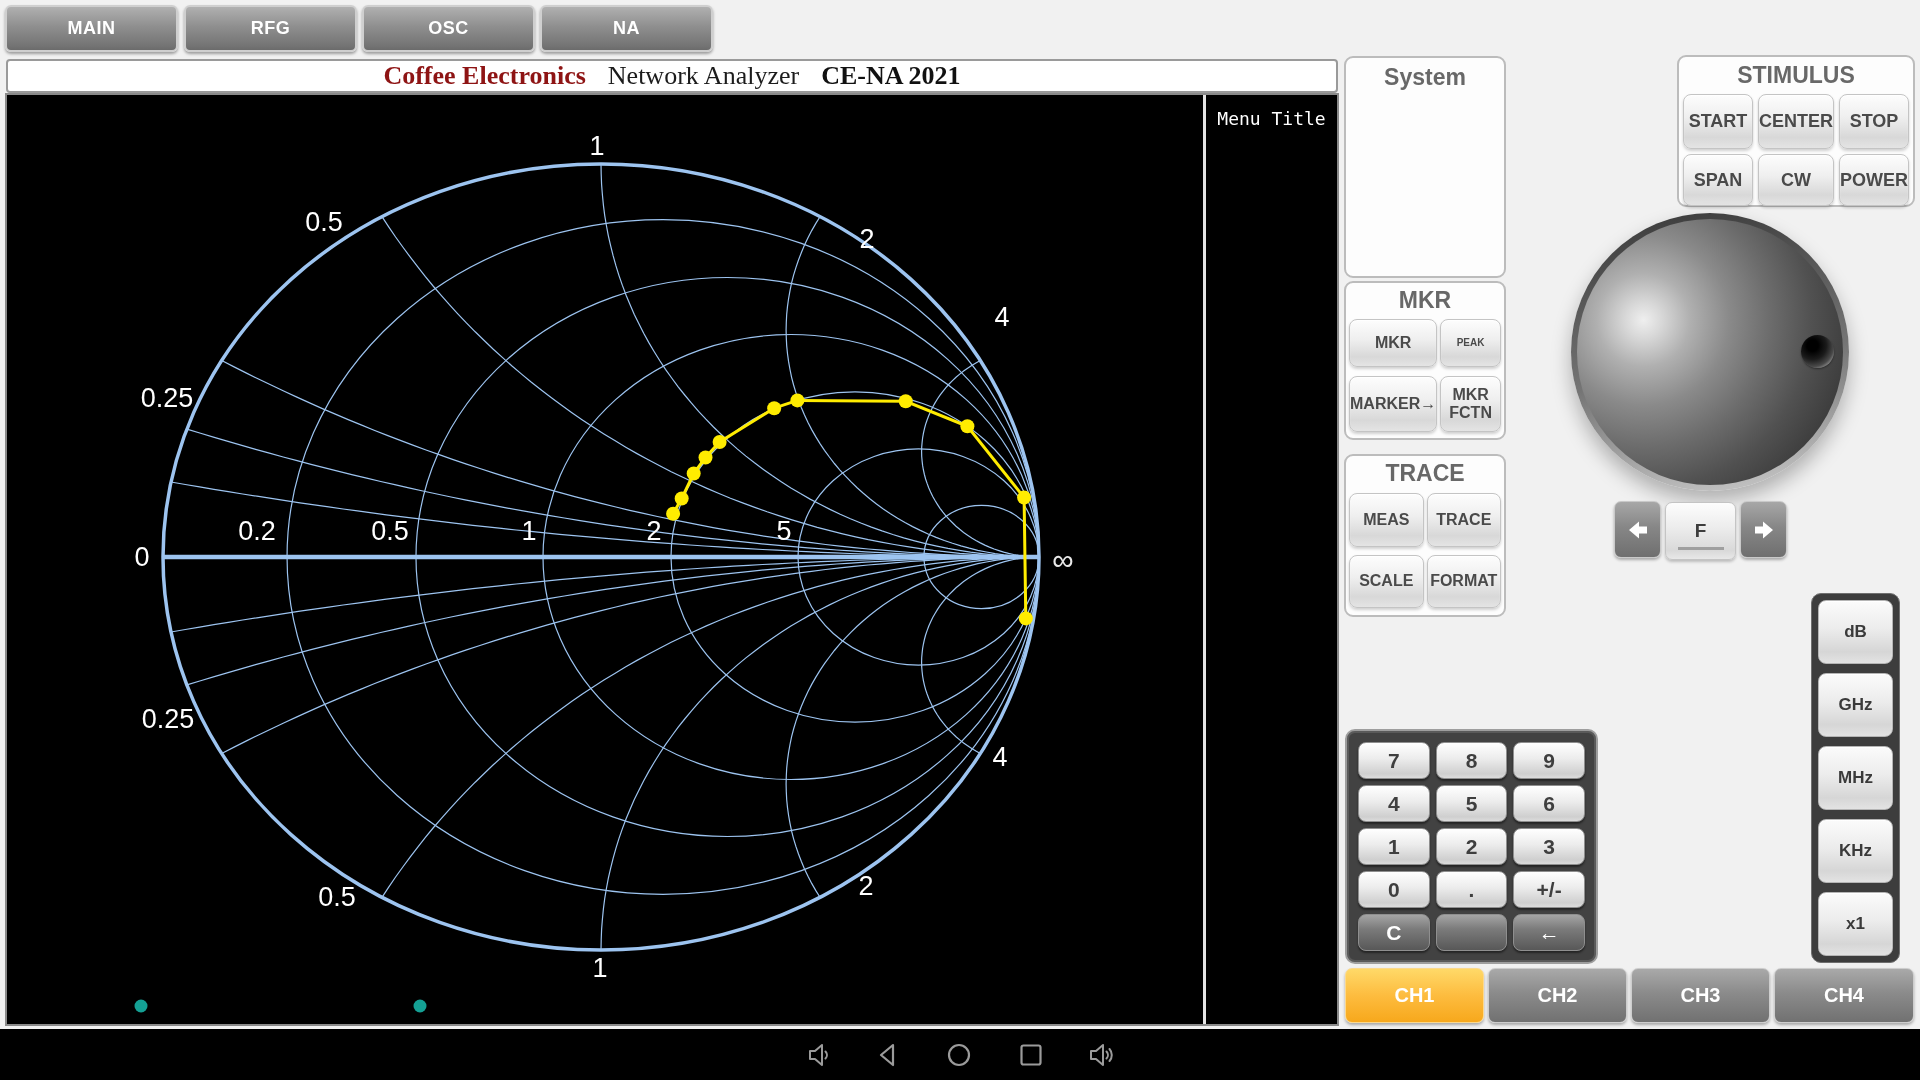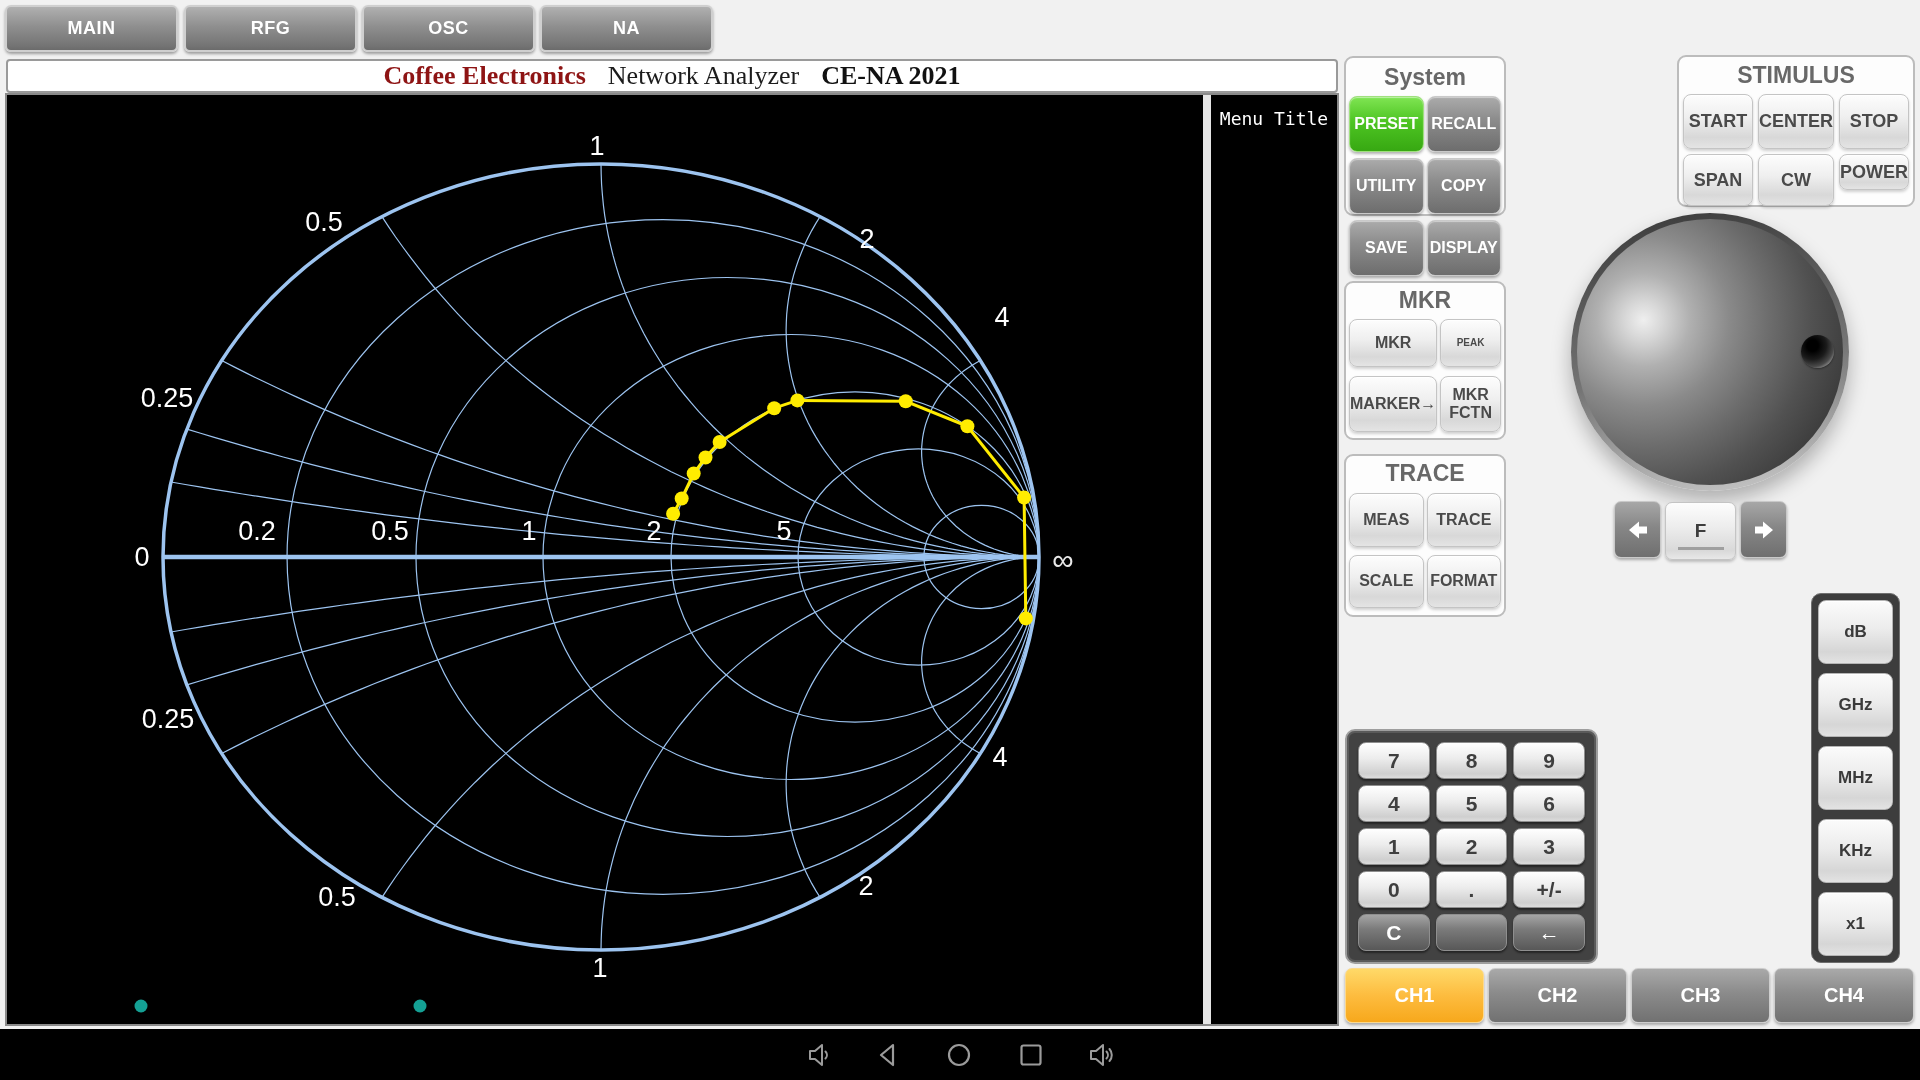--- a/index.html
+++ b/index.html
@@ -29,21 +29,21 @@
   .model { color:#111; font-weight:bold; }
 
   
   .display-box {
     position:absolute; left:5px; top:93px; width:1334px; height:933px;
     background:#000; border:2px solid #8a8a8a;
   }
   .chart-region { position:absolute; left:0; top:0; width:1196px; height:929px; }
   .menu-box {
     position:absolute; left:1196px; top:0; width:134px; height:929px;
-    background:#000; border-left:8px solid #e5e5e5;
+    background:#000; border-left:3px solid #e5e5e5;
     display:flex; justify-content:center;
   }
   .menu-title {
     margin-top:13px; color:#fff; font-family:"DejaVu Sans Mono","Liberation Mono",monospace;
     font-size:18px; white-space:nowrap;
   }
 
   
   .panel {
     position:absolute; background:#fdfdfd; border:2px solid #bcbcbc; border-radius:9px;
@@ -225,30 +225,22 @@
         <circle cx="1018.8162" cy="523.3866" r="7" fill="#ffec00"></circle>
         <circle cx="134" cy="911" r="6.5" fill="#14a094"></circle>
         <circle cx="413" cy="911" r="6.5" fill="#14a094"></circle>
       </svg>
   </div>
   <div class="menu-box">
     <div class="menu-title">Menu Title</div>
   </div>
 </div>
 
-<div class="panel" style="left:1344px; top:56px; width:162px; height:160px;">
+<div class="panel" style="left:1344px; top:56px; width:162px; height:222px;">
   <div class="panel-title" style="font-size:23px; padding-top:6px;">System</div>
-  <div class="grid2" style="gap:6px 3px; padding:5px 3px;" id="system-buttons">
-      <div class="btn btn-green" style="height: 56px; font-size: 16px;">PRESET</div>
-      <div class="btn btn-dark" style="height: 56px; font-size: 16px;">RECALL</div>
-      <div class="btn btn-dark" style="height: 56px; font-size: 16px;">UTILITY</div>
-      <div class="btn btn-dark" style="height: 56px; font-size: 16px;">COPY</div>
-      <div class="btn btn-dark" style="height: 56px; font-size: 16px;">SAVE</div>
-      <div class="btn btn-dark" style="height: 56px; font-size: 16px;">DISPLAY</div>
-    </div>
 </div>
 
 <div class="panel" style="left:1344px; top:281px; width:162px; height:159px;">
   <div class="panel-title" style="font-size:23px; padding-top:4px;">MKR</div>
   <div class="grid2" style="gap:9px 3px; padding:5px 3px;" id="mkr-buttons">
       <div class="btn btn-light" style="height: 48px; font-size: 16px;">MKR</div>
       <div class="btn btn-light" style="height: 48px; font-size: 10px;">PEAK</div>
       <div class="btn btn-light" style="height: 56px; font-size: 16px; flex-direction: row;">
         <div>MARKER</div>
         <div>→</div>
@@ -271,21 +263,21 @@
 </div>
 
 <div class="panel" style="left:1677px; top:55px; width:238px; height:152px;">
   <div class="panel-title" style="font-size:23px; padding-top:5px;">STIMULUS</div>
   <div class="grid3" style="gap:5px 5px; padding:5px 4px;" id="stimulus-buttons">
       <div class="btn btn-light" style="height: 55px; font-size: 18px;">START</div>
       <div class="btn btn-light" style="height: 55px; font-size: 18px;">CENTER</div>
       <div class="btn btn-light" style="height: 55px; font-size: 18px;">STOP</div>
       <div class="btn btn-light" style="height: 52px; font-size: 18px;">SPAN</div>
       <div class="btn btn-light" style="height: 52px; font-size: 18px;">CW</div>
-      <div class="btn btn-light" style="height: 36px; font-size: 18px;">POWER</div>
+      <div class="btn btn-light" style="height: 52px; font-size: 18px;">POWER</div>
     </div>
 </div>
 
 <div class="knob-outer">
   <div class="knob-body"></div>
 </div>
 <div class="knob-dimple"></div>
 
 <div class="step-btn" style="left:1614px; top:501px; width:47px; height:57px;">
   <svg width="26" height="22" viewBox="0 0 26 22">

